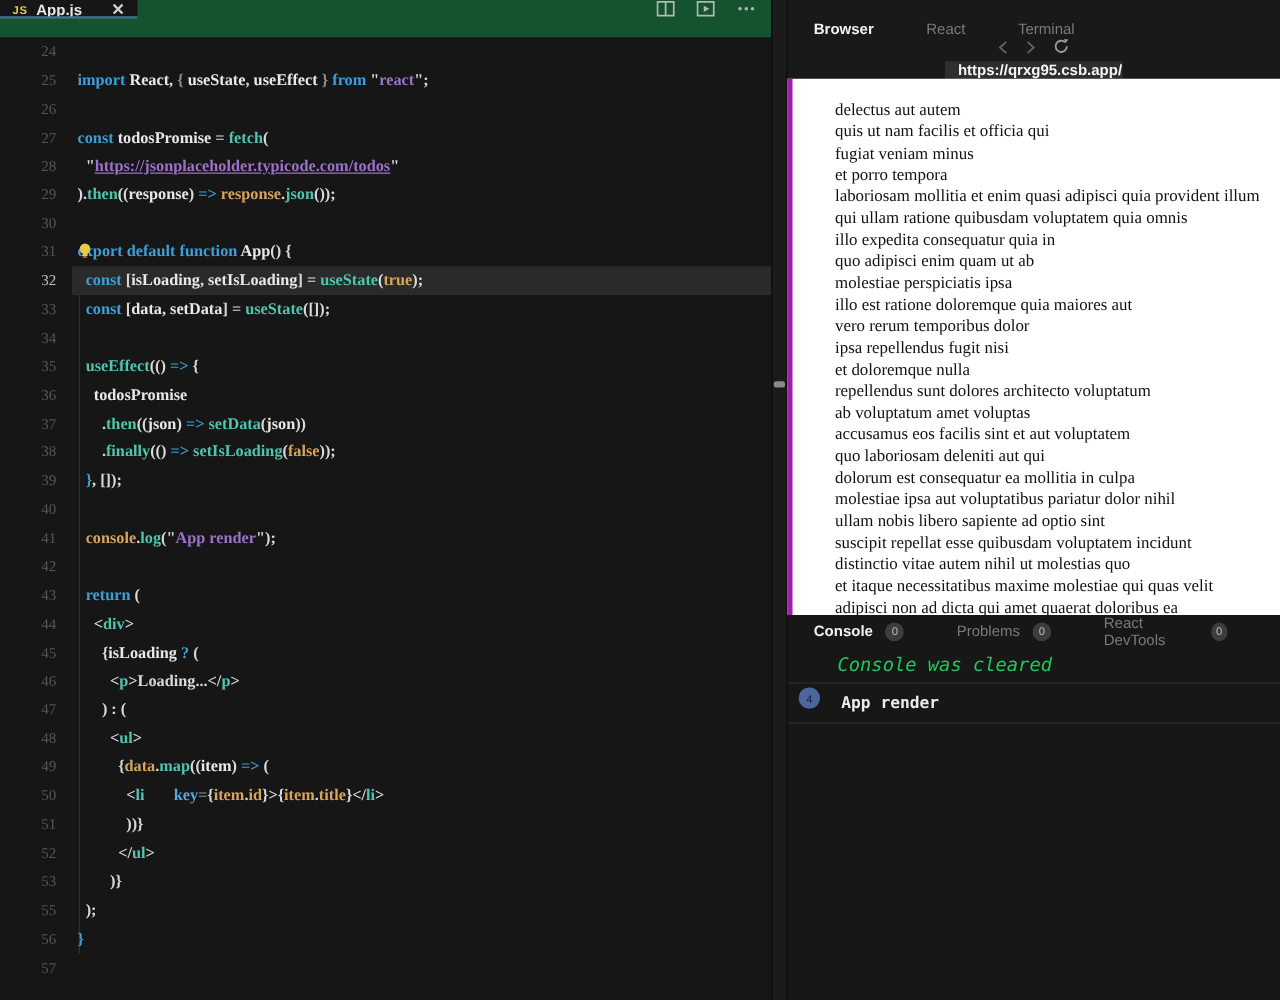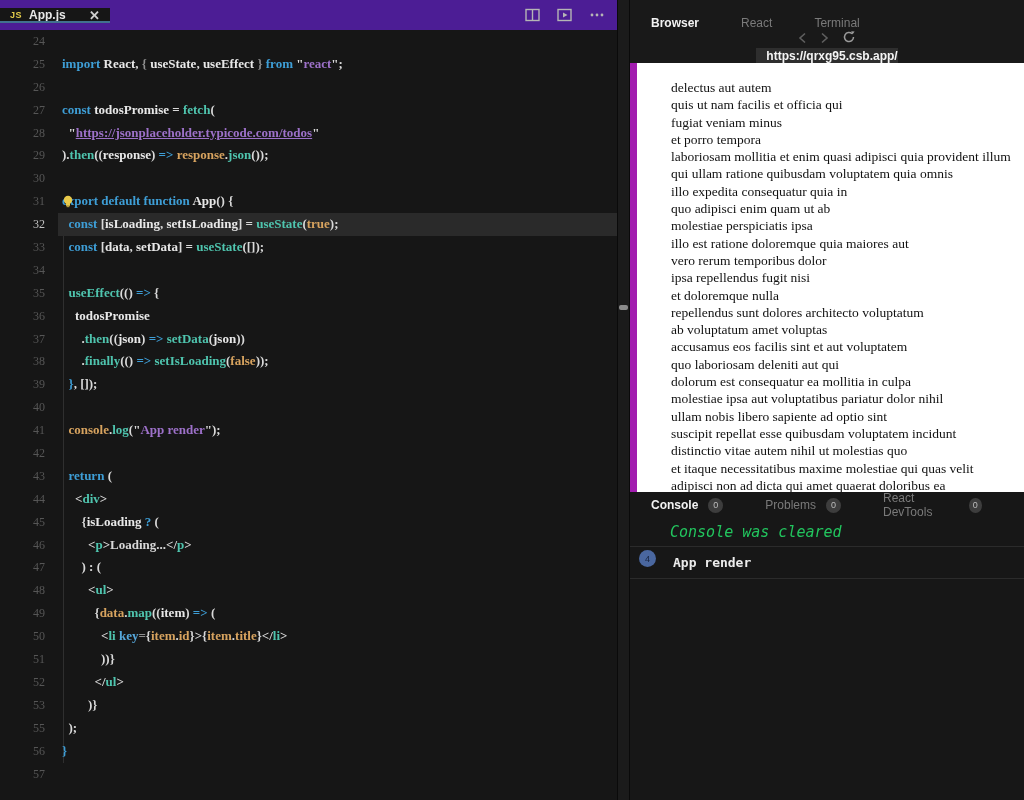--- a/index.html
+++ b/index.html
@@ -2,21 +2,21 @@
 <html><head>
 <meta charset="utf-8">
 <style>
   * { box-sizing: border-box; margin: 0; padding: 0; }
   html,body { background:#000; }
   .app { position:relative; width:1024px; height:800px; background:#151515; overflow:hidden;
          font-family:"Liberation Sans", sans-serif; }
 
   
   .editor-pane { position:absolute; left:0; top:0; width:617px; height:800px; background:#161616; }
-  .tabbar { position:relative; height:30px; background:#4c1d95; display:flex; align-items:center;gap:34px; }
+  .tabbar { position:relative; height:30px; background:#14532d; display:flex; align-items:flex-start;gap:34px; }
   .tab { position:relative; width:110px; display:flex; align-items:center; padding:0 10px; background:#161616; cursor:pointer; }
   .tab .js-badge { color:#e3cd4b; font-size:9px; font-weight:bold; margin-right:7px; letter-spacing:0.5px; }
   .tab .tab-label { color:#e8e8e8; font-size:12px; font-weight:bold; flex:1; }
   .tab .tab-close { color:#cfcfcf; font-size:13px; font-weight:bold; margin-left:6px; }
   .tab .active-underline { position:absolute; left:0; right:0; bottom:0; height:2px; background:#41718f; }
   .tab-actions { margin-left:auto; display:flex; align-items:center; gap:17px; padding-right:12px; }
   .tab-actions svg { display:block; }
 
   .editor-body { position:relative; height:770px; overflow:hidden; background:#161616; }
   .indent-guide { position:absolute; left:63px; top:183px; width:1px; height:550px; background:#2f2f2f; }
@@ -30,40 +30,40 @@
   .t-fn { color:#4fc4ae; }
   .t-tag { color:#4fc4ae; }
   .t-var { color:#e8e8e8; }
   .t-pl { color:#d9d9d9; }
   .t-pn { color:#8f8f8f; }
   .t-ob { color:#d7a35f; }
   .t-st { color:#9d71c9; }
   .t-lk { color:#9d71c9; text-decoration:underline; }
   .t-qt { color:#d9d9d9; }
   .t-ar { color:#3e9ed6; }
-  .t-at { color:#56a8dc; }
+  .t-at { color:#56a8dc;margin-left:20px; }
   .t-br { color:#3e9ed6; }
 
   
   .divider { position:absolute; left:617px; top:0; width:13px; height:800px; background:#1b1b1b;
              border-left:1px solid #0a0a0a; border-right:1px solid #0a0a0a; }
   .divider .handle { position:absolute; left:1px; right:1px; top:305px; height:5px; background:#8a8a8a; border-radius:2px; }
 
   
   .right-pane { position:absolute; left:630px; top:0; width:394px; height:800px; background:#191919; }
   .dev-tabs { height:30px; display:flex; align-items:flex-end; padding-left:21px; gap:42px; }
   .dev-tab { font-size:12px; color:#7a7a7a; cursor:pointer; }
   .dev-tab.active { color:#f2f2f2; font-weight:bold; }
   .nav-row { height:33px; display:flex; align-items:center;flex-direction:column; }
   .nav-icons { display:flex; align-items:center; gap:13px; padding:0 13px 0 12px; }
   .url-bar { flex:1; height:24px; background:#2e2e2e; display:flex; align-items:center; padding-left:10px; }
   .url-text { color:#f5f5f5; font-size:12px; font-weight:bold; }
 
   .iframe { position:absolute; left:0; top:63px; width:394px; height:429px; background:#ffffff;
-            border-left:7px solid #a21caf; overflow:hidden; }
+            border-left:4px solid #a21caf; overflow:hidden; }
   .iframe ul { margin:16px 0 0 0; padding-left:34px; }
   .iframe li { font-family:"Liberation Serif", serif; font-size:13.5px; line-height:17.3px; color:#111;
                white-space:nowrap; overflow:hidden; }
 
   .console-panel { position:absolute; left:0; top:492px; width:394px; height:308px; background:#171717; }
   .console-tabs { height:26px; display:flex; align-items:center; padding-left:21px; }
   .console-tab { display:flex; align-items:center; margin-right:42px; cursor:pointer; }
   .console-tab .ct-label { font-size:12px; color:#7a7a7a; }
   .console-tab.active .ct-label { color:#f2f2f2; font-weight:bold; }
   .console-tab .ct-badge { width:15px; height:15px; margin-left:10px; border-radius:50%; background:#3d3d3d;

